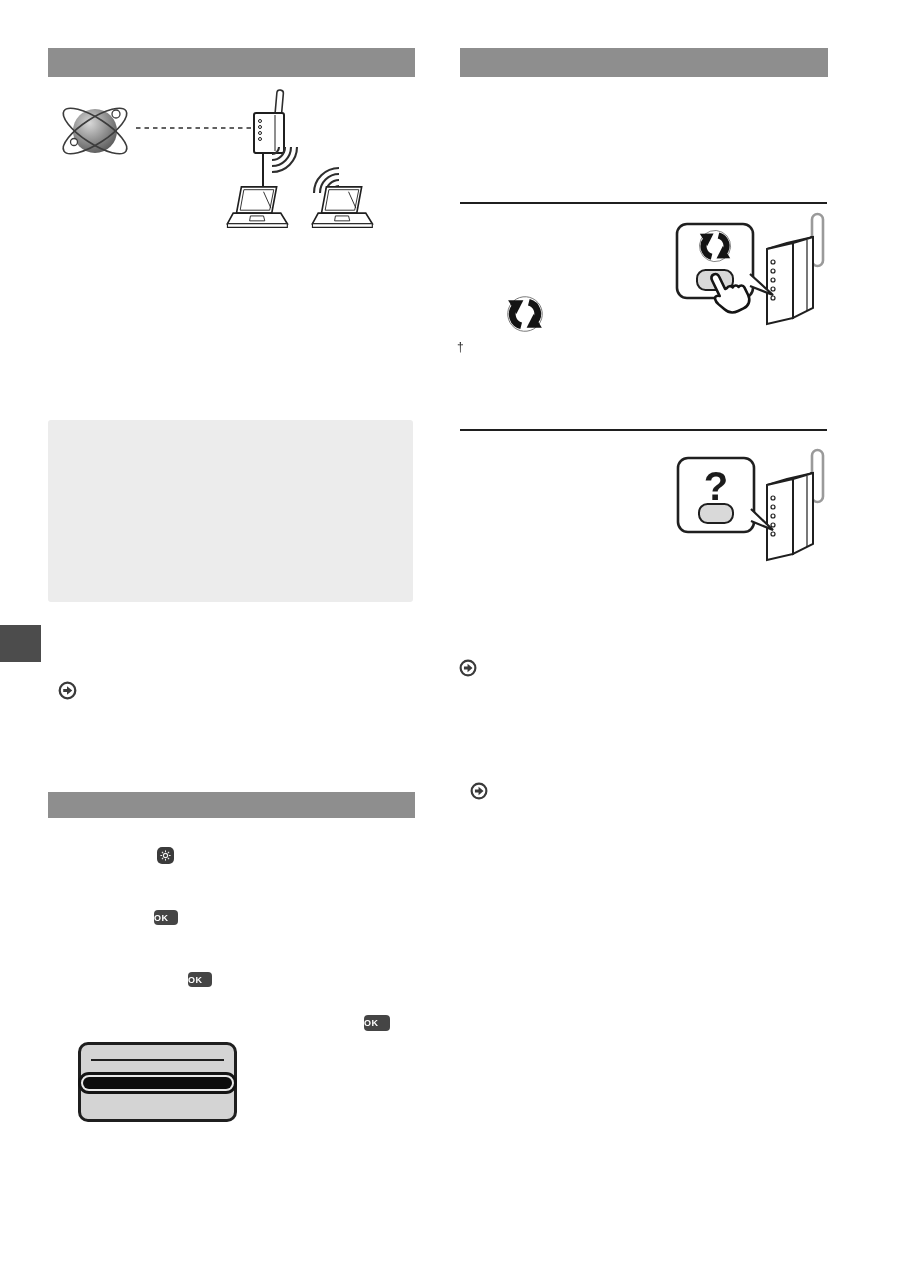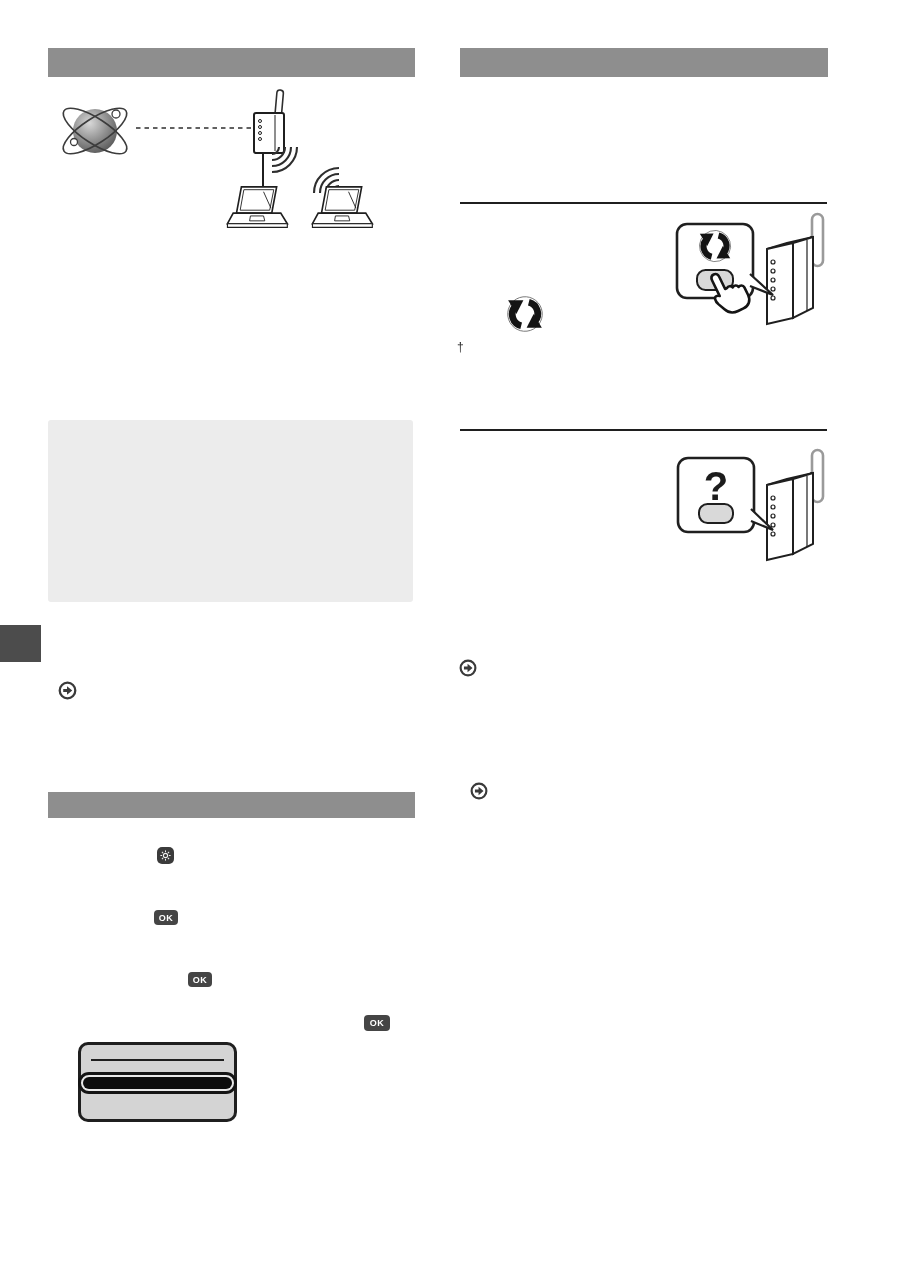--- a/index.html
+++ b/index.html
@@ -3,21 +3,21 @@
 <meta charset="utf-8">
 <style>
   html,body{margin:0;padding:0;}
   body{width:900px;height:1271px;position:relative;background:#fff;
        font-family:"Liberation Sans",sans-serif;overflow:hidden;}
   .abs{position:absolute;}
   .bar{background:#8e8e8e;}
   .rule{background:#1f1f1f;height:2px;}
   .notebox{background:#ececec;border-radius:3px;}
   .edgetab{background:#4c4c4c;}
-  .okkey{display:flex;align-items:center;justify-content:center;
+  .okkey{display:flex;align-items:center;
          background:#454545;color:#fff;border-radius:4px;
          font-size:9px;font-weight:bold;letter-spacing:.5px;}
   .menukey{display:flex;align-items:center;justify-content:center;
            background:#3b3b3b;border-radius:5px;}
   .lcd{background:#d4d4d4;border:3px solid #1f1f1f;border-radius:10px;box-sizing:border-box;}
   .lcd-line{position:absolute;left:10px;right:10px;top:14px;height:2px;background:#1f1f1f;}
   .lcd-sel{position:absolute;left:-3px;right:-3px;top:27px;height:22px;box-sizing:border-box;
            border:3px solid #141414;border-radius:11px;background:#e8e8e8;padding:2px;}
   .lcd-sel-fill{width:100%;height:100%;background:#0d0d0d;border-radius:6px;}
   .dagger{font-size:12px;color:#2b2b2b;}

